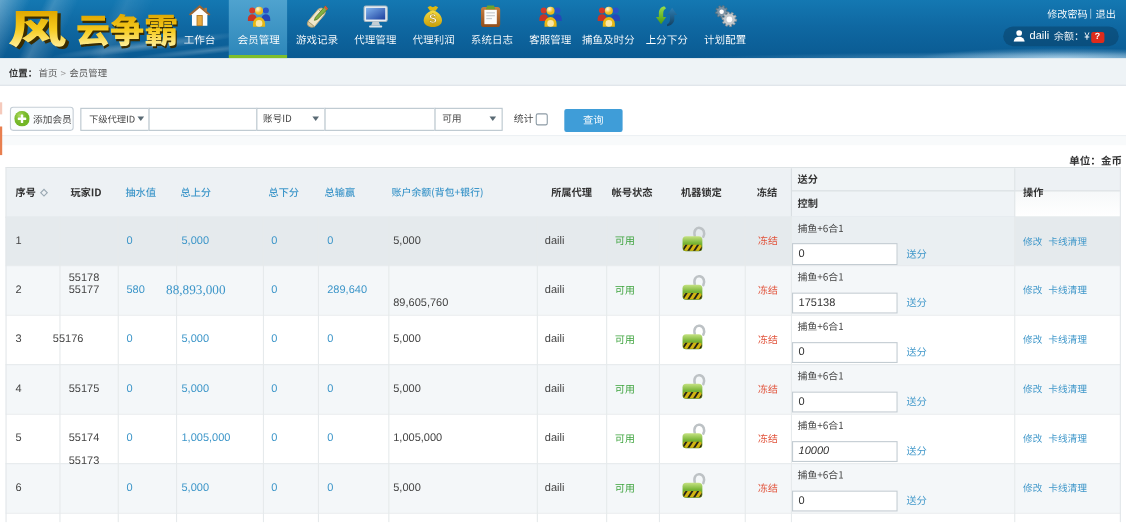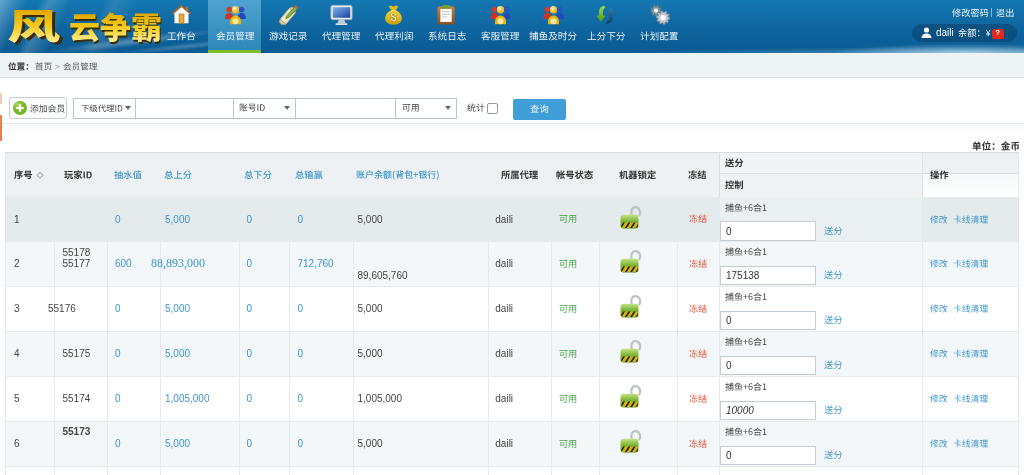--- a/index.html
+++ b/index.html
@@ -557,24 +557,24 @@
     <svg style="position:absolute;left:952.5px;top:213.6px" width="37" height="12">
       <g transform="translate(0,8.80) scale(0.00880,-0.00880)" fill="#3d96c9">
         <use href="#g117" x="0"></use>
         <use href="#g118" x="1000"></use>
         <use href="#g119" x="2000"></use>
         <use href="#g10" x="3000"></use>
       </g>
     </svg>
     <div style="position:absolute;left:14.0px;top:256.0px;font-size:10px;font-weight:normal;color:#444;font-family:'Liberation Sans',sans-serif;line-height:15px;white-space:pre;">2</div>
     <div style="position:absolute;left:62.5px;top:256.0px;font-size:10px;font-weight:normal;color:#444;font-family:'Liberation Sans',sans-serif;line-height:15px;white-space:pre;">55177</div>
-    <div style="position:absolute;left:115.0px;top:256.0px;font-size:10px;font-weight:normal;color:#3d96c9;font-family:'Liberation Sans',sans-serif;line-height:15px;white-space:pre;">600</div>
+    <div style="position:absolute;left:115.0px;top:256.0px;font-size:10px;font-weight:normal;color:#3d96c9;font-family:'Liberation Sans',sans-serif;line-height:15px;white-space:pre;">580</div>
     <div style="position:absolute;left:151px;top:256.0px;font-size:12px;font-weight:normal;color:#3d96c9;font-family:Liberation Serif, serif;line-height:15px;white-space:pre;">88,893,000</div>
     <div style="position:absolute;left:246.5px;top:256.0px;font-size:10px;font-weight:normal;color:#3d96c9;font-family:'Liberation Sans',sans-serif;line-height:15px;white-space:pre;">0</div>
-    <div style="position:absolute;left:297.5px;top:256.0px;font-size:10px;font-weight:normal;color:#3d96c9;font-family:'Liberation Sans',sans-serif;line-height:15px;white-space:pre;">712,760</div>
+    <div style="position:absolute;left:297.5px;top:256.0px;font-size:10px;font-weight:normal;color:#3d96c9;font-family:'Liberation Sans',sans-serif;line-height:15px;white-space:pre;">289,640</div>
     <div style="position:absolute;left:357.5px;top:268px;font-size:10px;font-weight:normal;color:#444;font-family:'Liberation Sans',sans-serif;line-height:15px;white-space:pre;text-align:center;">89,605,760</div>
     <div style="position:absolute;left:495.3px;top:256.0px;font-size:10px;font-weight:normal;color:#444;font-family:'Liberation Sans',sans-serif;line-height:15px;white-space:pre;">daili</div>
     <svg style="position:absolute;left:558.5px;top:257.5px" width="20" height="12">
       <g transform="translate(0,9.10) scale(0.00910,-0.00910)" fill="#3aa23a">
         <use href="#g58" x="0"></use>
         <use href="#g59" x="1000"></use>
       </g>
     </svg>
     <div style="position:absolute;left:619.0px;top:249.0px">
       <svg width="26" height="25" viewBox="0 0 26 25">
@@ -824,21 +824,21 @@
     </svg>
     <svg style="position:absolute;left:952.5px;top:393.1px" width="37" height="12">
       <g transform="translate(0,8.80) scale(0.00880,-0.00880)" fill="#3d96c9">
         <use href="#g117" x="0"></use>
         <use href="#g118" x="1000"></use>
         <use href="#g119" x="2000"></use>
         <use href="#g10" x="3000"></use>
       </g>
     </svg>
     <div style="position:absolute;left:14.0px;top:436.0px;font-size:10px;font-weight:normal;color:#444;font-family:'Liberation Sans',sans-serif;line-height:15px;white-space:pre;">6</div>
-    <div style="position:absolute;left:62.5px;top:424px;font-size:10px;font-weight:bold;color:#444;font-family:'Liberation Sans',sans-serif;line-height:15px;white-space:pre;">55173</div>
+    <div style="position:absolute;left:62.5px;top:412px;font-size:10px;font-weight:normal;color:#444;font-family:'Liberation Sans',sans-serif;line-height:15px;white-space:pre;">55173</div>
     <div style="position:absolute;left:115.0px;top:436.0px;font-size:10px;font-weight:normal;color:#3d96c9;font-family:'Liberation Sans',sans-serif;line-height:15px;white-space:pre;">0</div>
     <div style="position:absolute;left:165.0px;top:436.0px;font-size:10px;font-weight:normal;color:#3d96c9;font-family:'Liberation Sans',sans-serif;line-height:15px;white-space:pre;">5,000</div>
     <div style="position:absolute;left:246.5px;top:436.0px;font-size:10px;font-weight:normal;color:#3d96c9;font-family:'Liberation Sans',sans-serif;line-height:15px;white-space:pre;">0</div>
     <div style="position:absolute;left:297.5px;top:436.0px;font-size:10px;font-weight:normal;color:#3d96c9;font-family:'Liberation Sans',sans-serif;line-height:15px;white-space:pre;">0</div>
     <div style="position:absolute;left:357.5px;top:436.0px;font-size:10px;font-weight:normal;color:#444;font-family:'Liberation Sans',sans-serif;line-height:15px;white-space:pre;">5,000</div>
     <div style="position:absolute;left:495.3px;top:436.0px;font-size:10px;font-weight:normal;color:#444;font-family:'Liberation Sans',sans-serif;line-height:15px;white-space:pre;">daili</div>
     <svg style="position:absolute;left:558.5px;top:437.5px" width="20" height="12">
       <g transform="translate(0,9.10) scale(0.00910,-0.00910)" fill="#3aa23a">
         <use href="#g58" x="0"></use>
         <use href="#g59" x="1000"></use>

